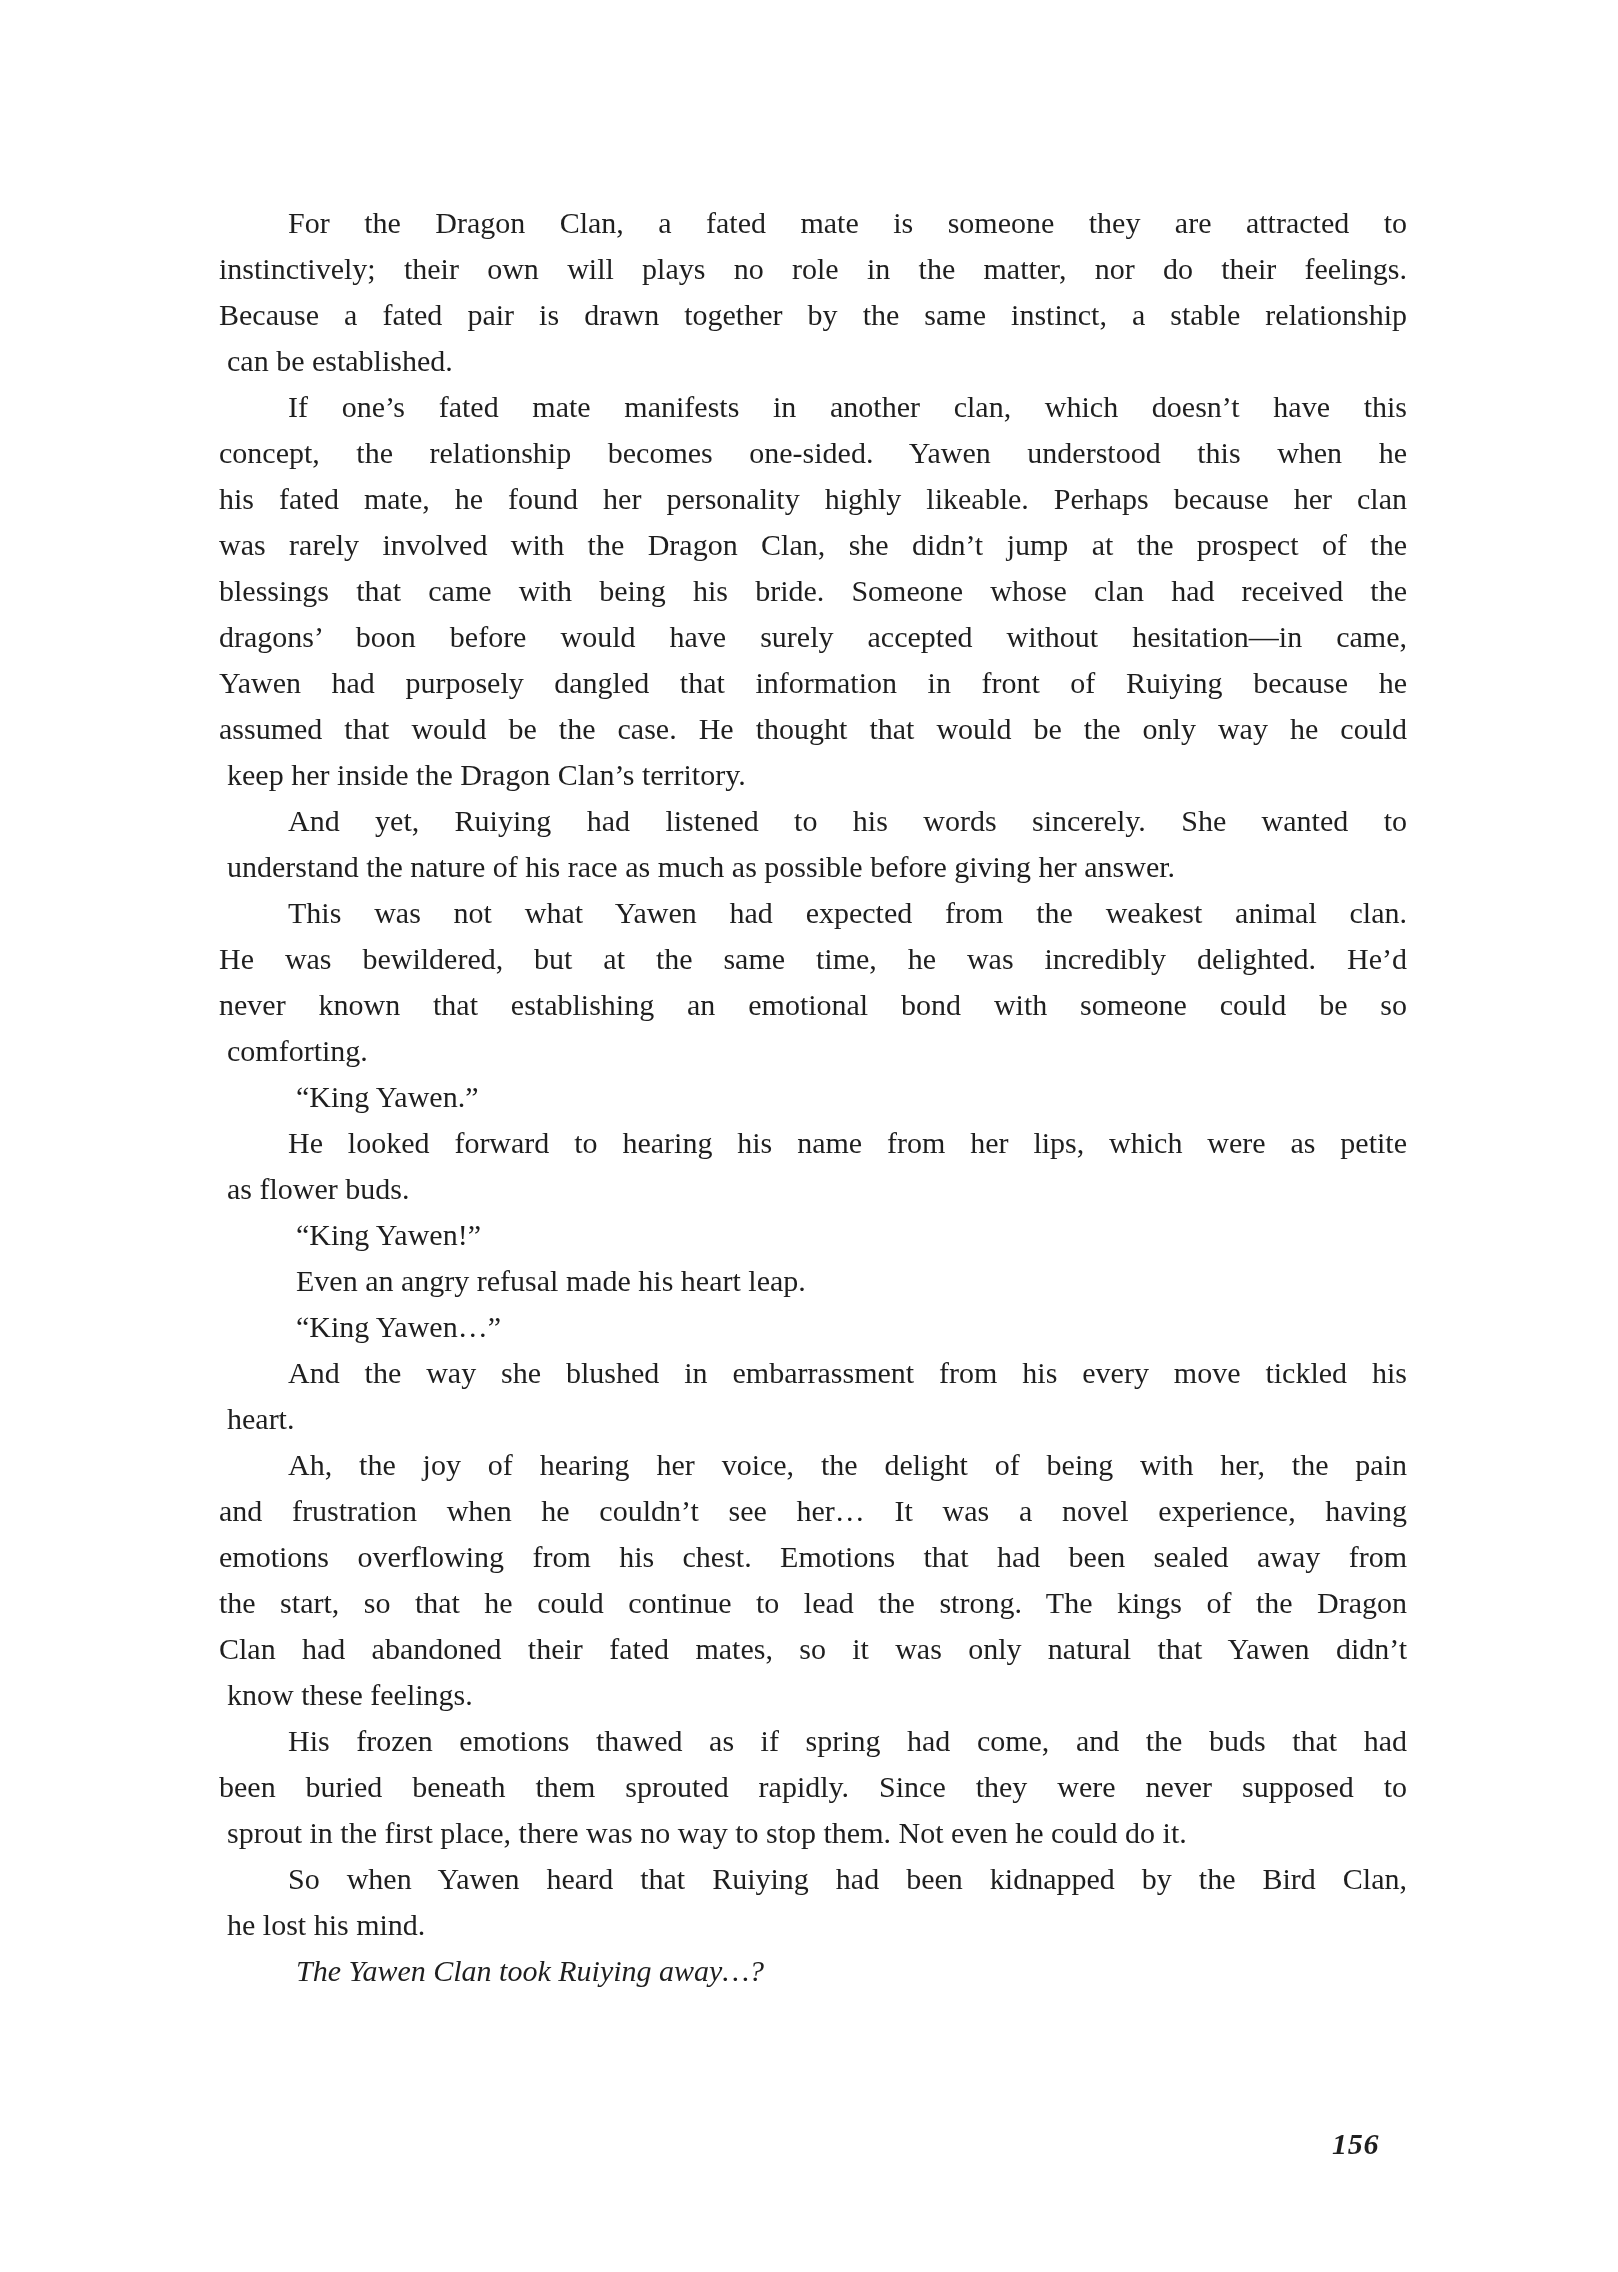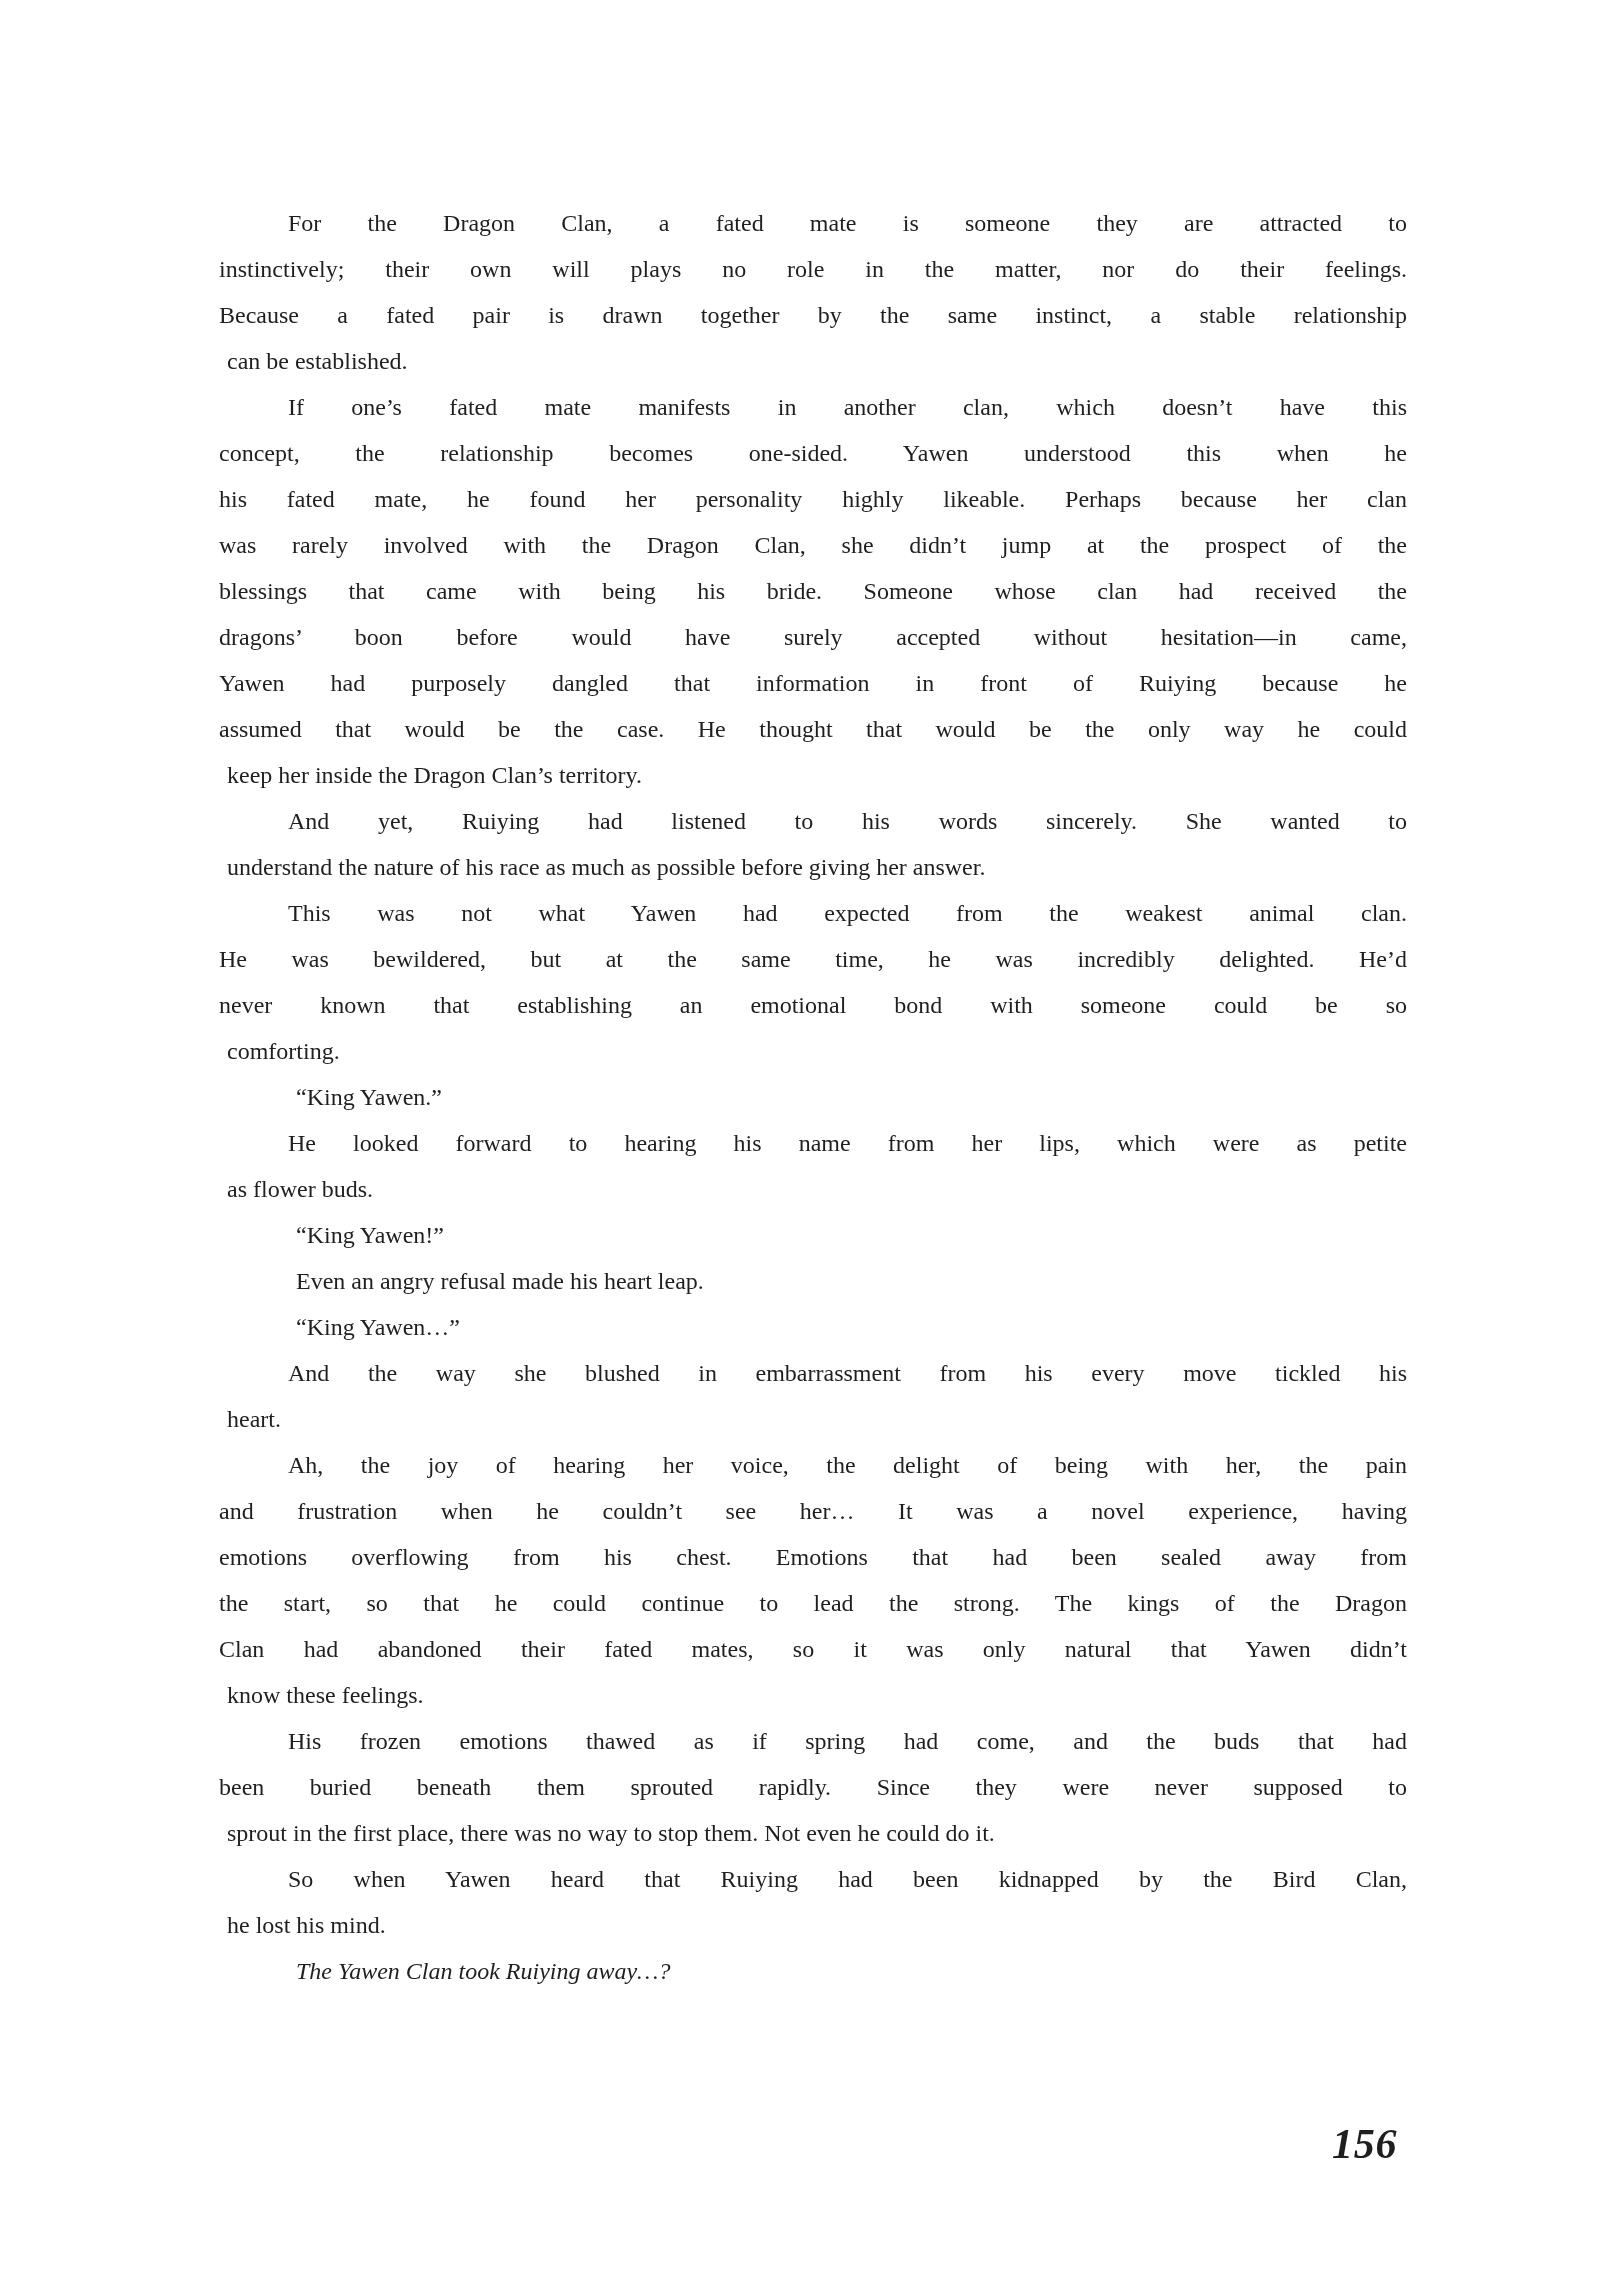--- a/index.html
+++ b/index.html
@@ -14,21 +14,21 @@
     background: #ffffff;
     overflow: hidden;
     font-family: "Liberation Serif", serif;
   }
   .text-block {
     position: absolute;
     left: 219px;
     top: 200px;
     width: 1188px;
     color: #1f1f1f;
-    font-size: 24px;
+    font-size: 30px;
     line-height: 46px;
   }
   .para {
     margin: 0;
     padding: 0;
   }
   .para.italic {
     font-style: italic;
   }
   .line {
@@ -40,21 +40,21 @@
   }
   .line.last {
     text-align-last: auto;
     margin-left: 8px;
   }
   .page-number {
     position: absolute;
     left: 1332px;
     top: 2125px;
     color: #1f1f1f;
-    font-size: 42px;
+    font-size: 30px;
     line-height: 38px;
     font-weight: bold;
     font-style: italic;
     letter-spacing: 0.8px;
   }
 </style>
 </head>
 <body>
 
 <div class="page">

